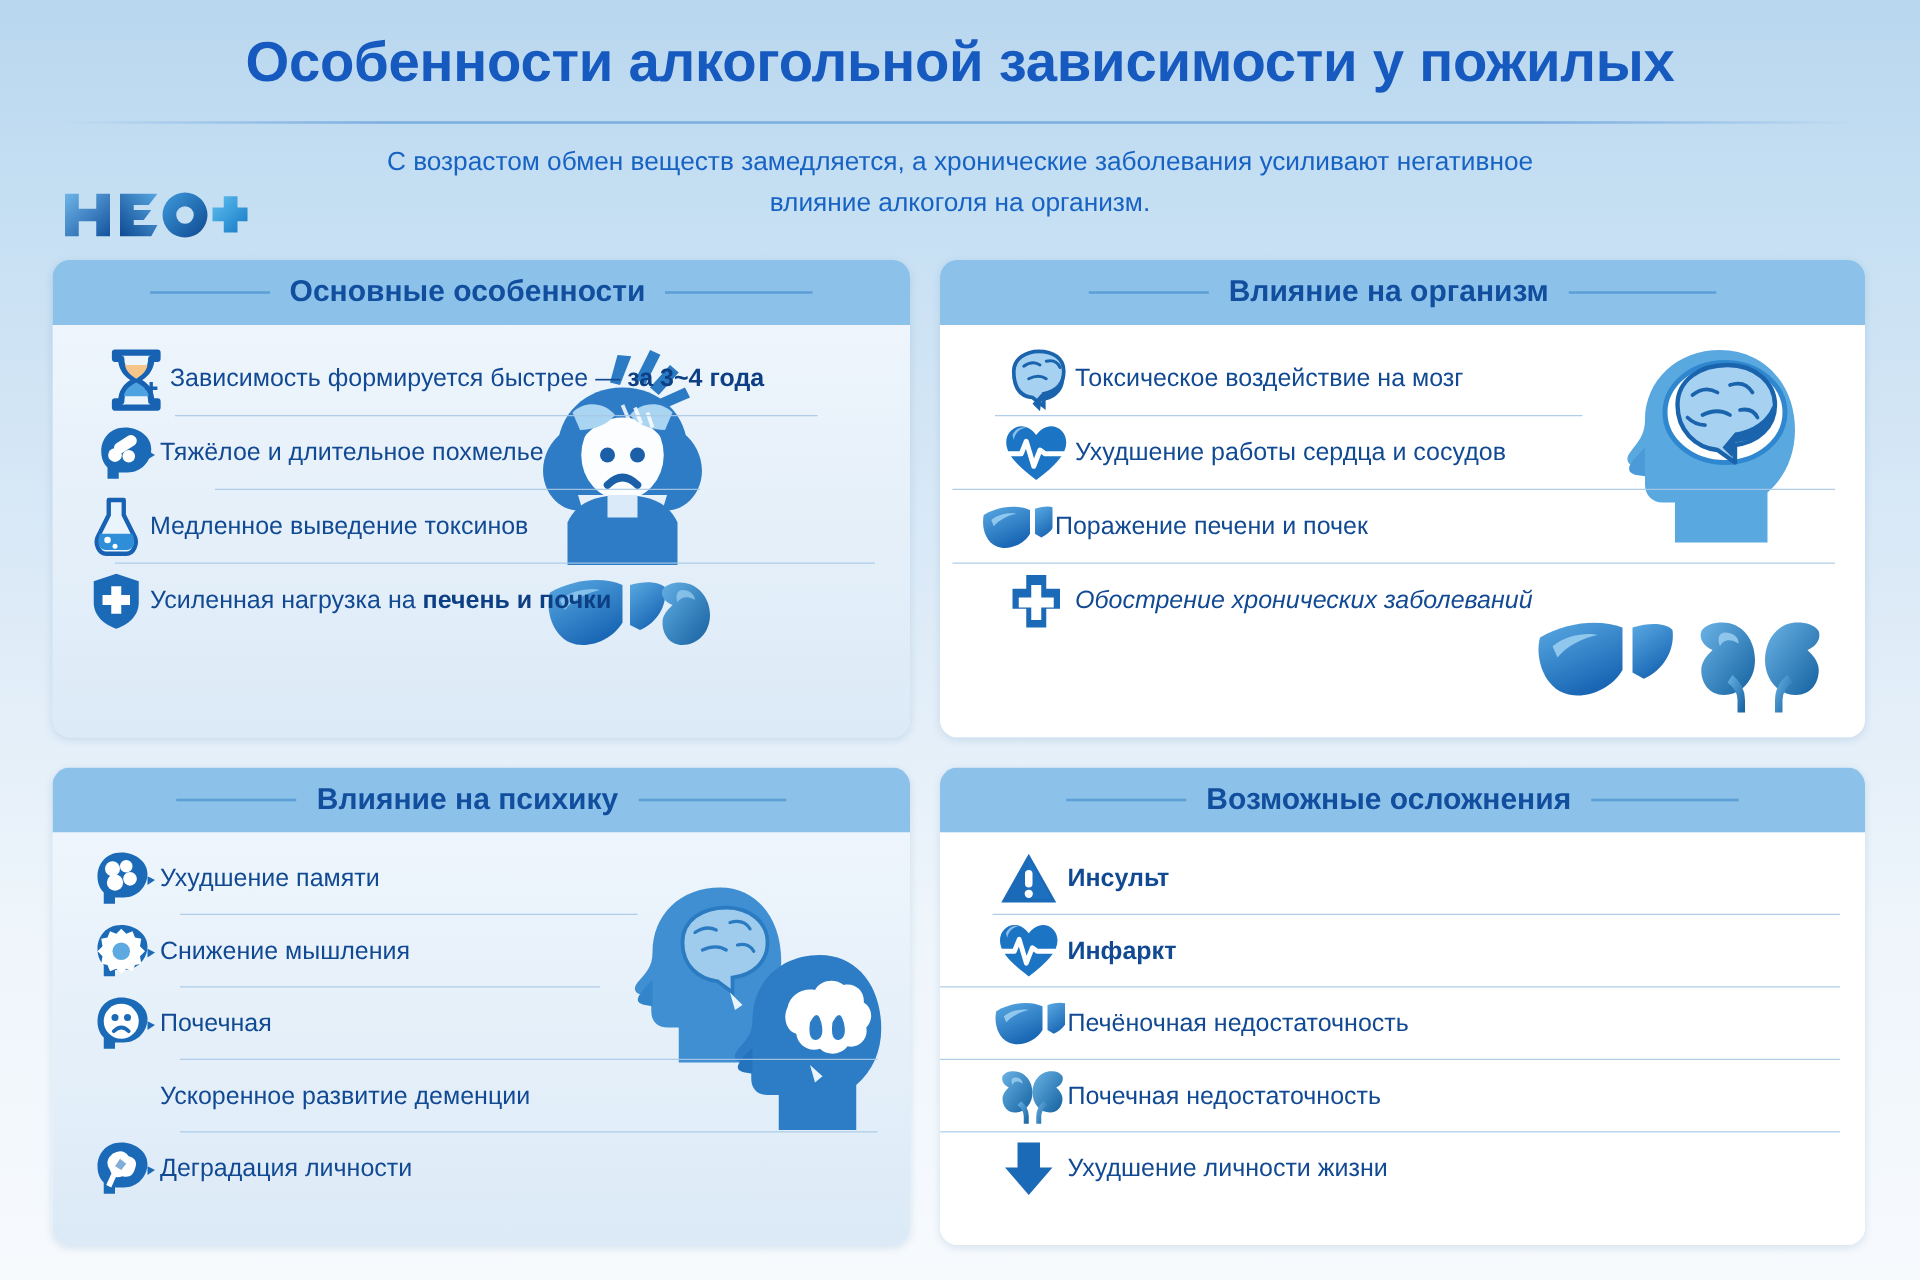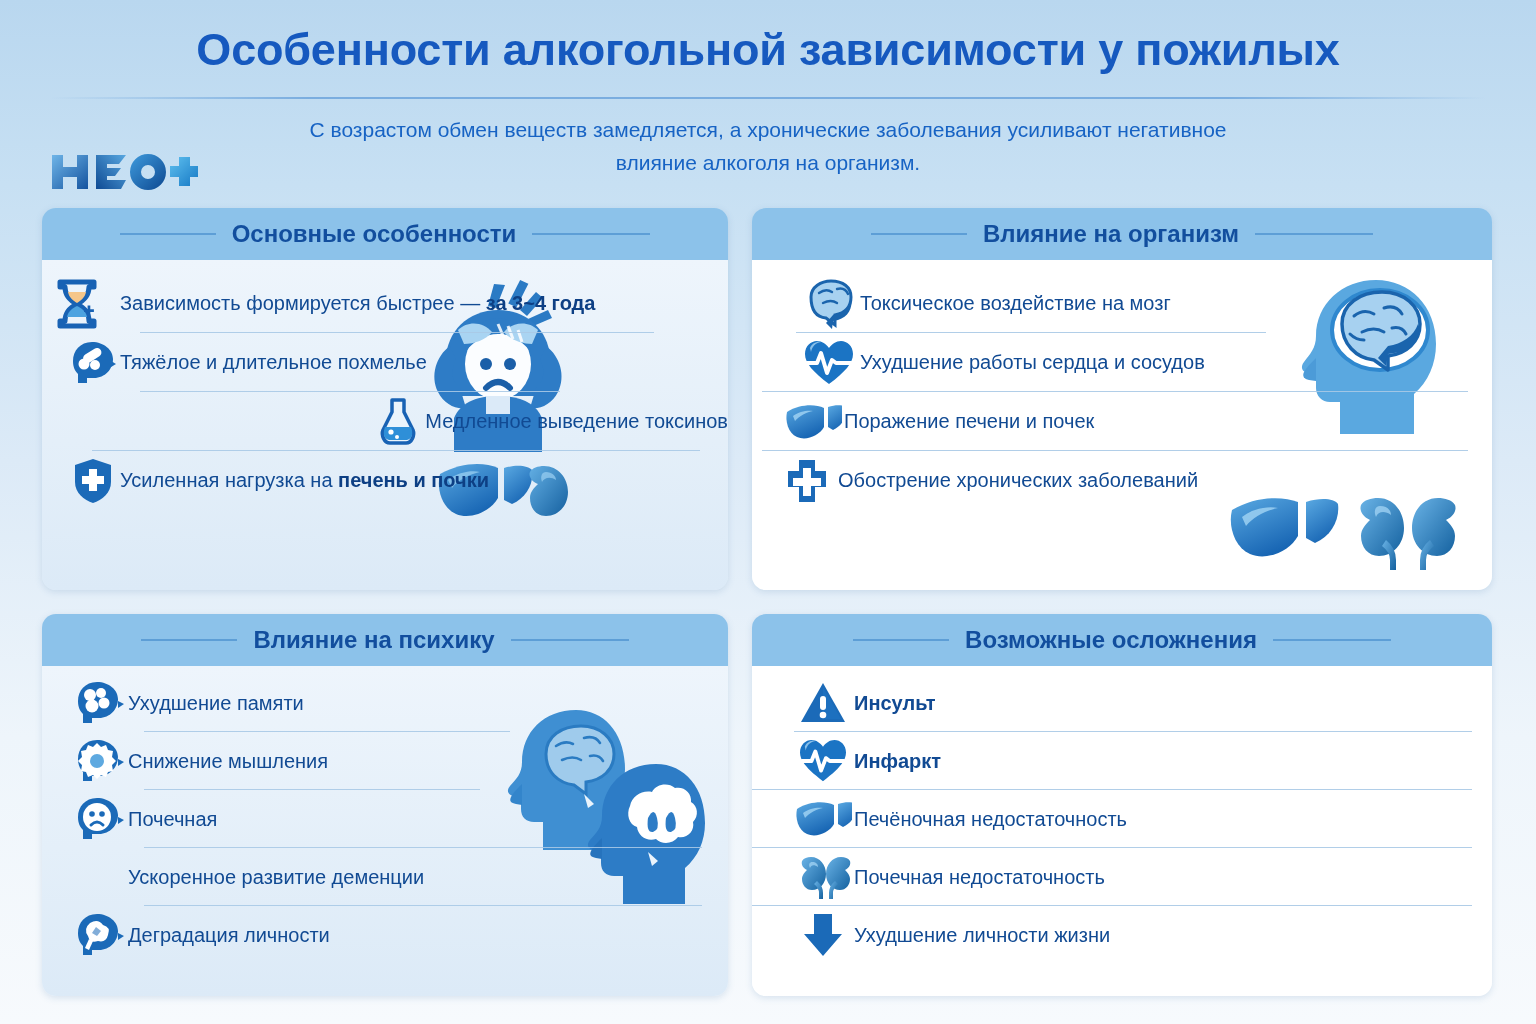--- a/index.html
+++ b/index.html
@@ -157,52 +157,52 @@
         </defs>
         <path d="M6 18 c22 -12 44 -12 58 -6 l0 30 c-8 14 -28 22 -42 16 c-14 -6 -20 -26 -16 -40z" fill="url(#lv1)"></path>
         <path d="M70 12 c14 -4 24 -2 28 2 c2 14 -6 28 -20 34 l-8 -4z" fill="url(#lv1)"></path>
         <path d="M14 24 c10 -8 24 -10 32 -8 c-10 2 -22 8 -28 16z" fill="#9bd0f2" opacity=".75"></path>
         <path d="M110 10 c14 0 24 12 24 26 c0 14 -10 24 -22 24 c-10 0 -16 -8 -16 -18 c0 -6 4 -10 8 -14 c-6 -2 -10 -8 -8 -12 c2 -4 8 -6 14 -6z" fill="url(#kd1)"></path>
         <path d="M112 16 c6 0 10 4 10 8 c-6 -4 -12 -2 -14 2 c-2 -6 0 -10 4 -10z" fill="#9bd0f2" opacity=".7"></path>
       </svg>
 
       <div class="rows">
 
-        <div class="row" style="padding-left:8px;gap:16px;">
+        <div class="row" style="padding-left:40px;">
           <span class="ico" style="width:54px;height:52px;">
             <svg width="46" height="50" viewBox="0 0 46 50">
               <path d="M6 3 h34 v5 h-5 c0 9 -6 14 -12 17 c6 3 12 8 12 17 h5 v5 h-34 v-5 h5 c0 -9 6 -14 12 -17 c-6 -3 -12 -8 -12 -17 h-5z" fill="none" stroke="#1862b4" stroke-width="5" stroke-linejoin="round"></path>
               <path d="M14 13 h18 c-1 6 -6 9 -9 11 c-3 -2 -8 -5 -9 -11z" fill="#f5c68a"></path>
               <path d="M13 38 h20 c-1 -6 -6 -9 -10 -11 c-4 2 -9 5 -10 11z" fill="#4da3e0"></path>
               <path d="M40 38 l4 0 l0 -4 l3 0 l0 4 l4 0 l0 3 l-4 0 l0 4 l-3 0 l0 -4 l-4 0z" fill="#1862b4" transform="translate(-6,-4) scale(.9)"></path>
             </svg>
           </span>
           <span class="txt">
             <span>Зависимость формируется быстрее — </span><b>за 3~4 года</b>
           </span>
           <span class="rule" style="left:98px;right:74px;bottom:0;"></span>
         </div>
 
-        <div class="row" style="padding-left:24px;">
+        <div class="row" style="margin-left:32px;">
           <span class="ico" style="width:54px;height:52px;">
             <svg width="48" height="48" viewBox="0 0 48 48">
               <path d="M23 3 C11 3 4 12 4 22 c0 6 2 10 5 13 l0 9 l9 0 l0 -5 l7 0 c11 0 19 -9 19 -19 C44 11 35 3 23 3z" fill="#1b6ab8"></path>
               <path d="M42 22 l5 3 l-5 3z" fill="#1b6ab8"></path>
               <g fill="#ffffff">
                 <rect x="13" y="12" width="20" height="9" rx="4.5" transform="rotate(-32 23 16)"></rect>
                 <circle cx="15" cy="25" r="5.5"></circle>
                   <circle cx="26" cy="26" r="5"></circle>
               </g>
             </svg>
           </span>
           <span class="txt">Тяжёлое и длительное похмелье</span>
           <span class="rule" style="left:98px;right:168px;bottom:0;"></span>
         </div>
 
-        <div class="row" style="padding-left:24px;justify-content:flex-end;">
+        <div class="row" style="padding-left:24px;">
           <span class="ico" style="width:54px;height:52px;">
             <svg width="38" height="50" viewBox="0 0 38 50">
               <path d="M13 3 h12 v12 l9 18 c2 5 -1 13 -7 13 h-16 c-6 0 -9 -8 -7 -13 l9 -18z" fill="#eaf4fc" stroke="#1862b4" stroke-width="3.5" stroke-linejoin="round"></path>
               <path d="M6 30 h26 c2 5 2 12 -4 13 h-18 c-6 -1 -6 -8 -4 -13z" fill="#2e8fd8"></path>
               <circle cx="12" cy="35" r="2.6" fill="#ffffff"></circle>
               <circle cx="18" cy="40" r="2" fill="#ffffff"></circle>
             </svg>
           </span>
           <span class="txt">Медленное выведение токсинов</span>
           <span class="rule" style="left:50px;right:28px;bottom:0;"></span>
@@ -307,21 +307,21 @@
                 </defs>
               <path d="M3 12 c13 -8 28 -8 37 -4 l0 19 c-5 9 -18 14 -27 10 C4 33 1 21 3 12z" fill="url(#lv3)"></path>
               <path d="M44 7 c9 -3 16 -2 18 1 c1 9 -4 18 -13 22 l-5 -3z" fill="url(#lv3)"></path>
               <path d="M9 16 c6 -5 15 -6 20 -5 c-6 1 -14 5 -18 10z" fill="#a3d4f4" opacity=".8"></path>
             </svg>
           </span>
           <span class="txt">Поражение печени и почек</span>
           <span class="rule" style="left:10px;right:24px;bottom:0;"></span>
         </div>
 
-        <div class="row" style="padding-left:24px;">
+        <div class="row" style="padding-left:46px;font-style:italic;">
           <span class="ico" style="width:62px;height:54px;">
             <svg width="46" height="46" viewBox="0 0 46 46">
               <path d="M15 2 h16 v11 h11 v16 h-11 v15 h-16 v-15 h-11 v-16 h11z" fill="#1b6ab8" rx="3"></path>
               <path d="M19 10 h8 v10 h10 v8 h-10 v10 h-8 v-10 h-10 v-8 h10z" fill="#ffffff"></path>
             </svg>
           </span>
           <span class="txt">Обострение хронических заболеваний</span>
         </div>
       </div>
     </div>

